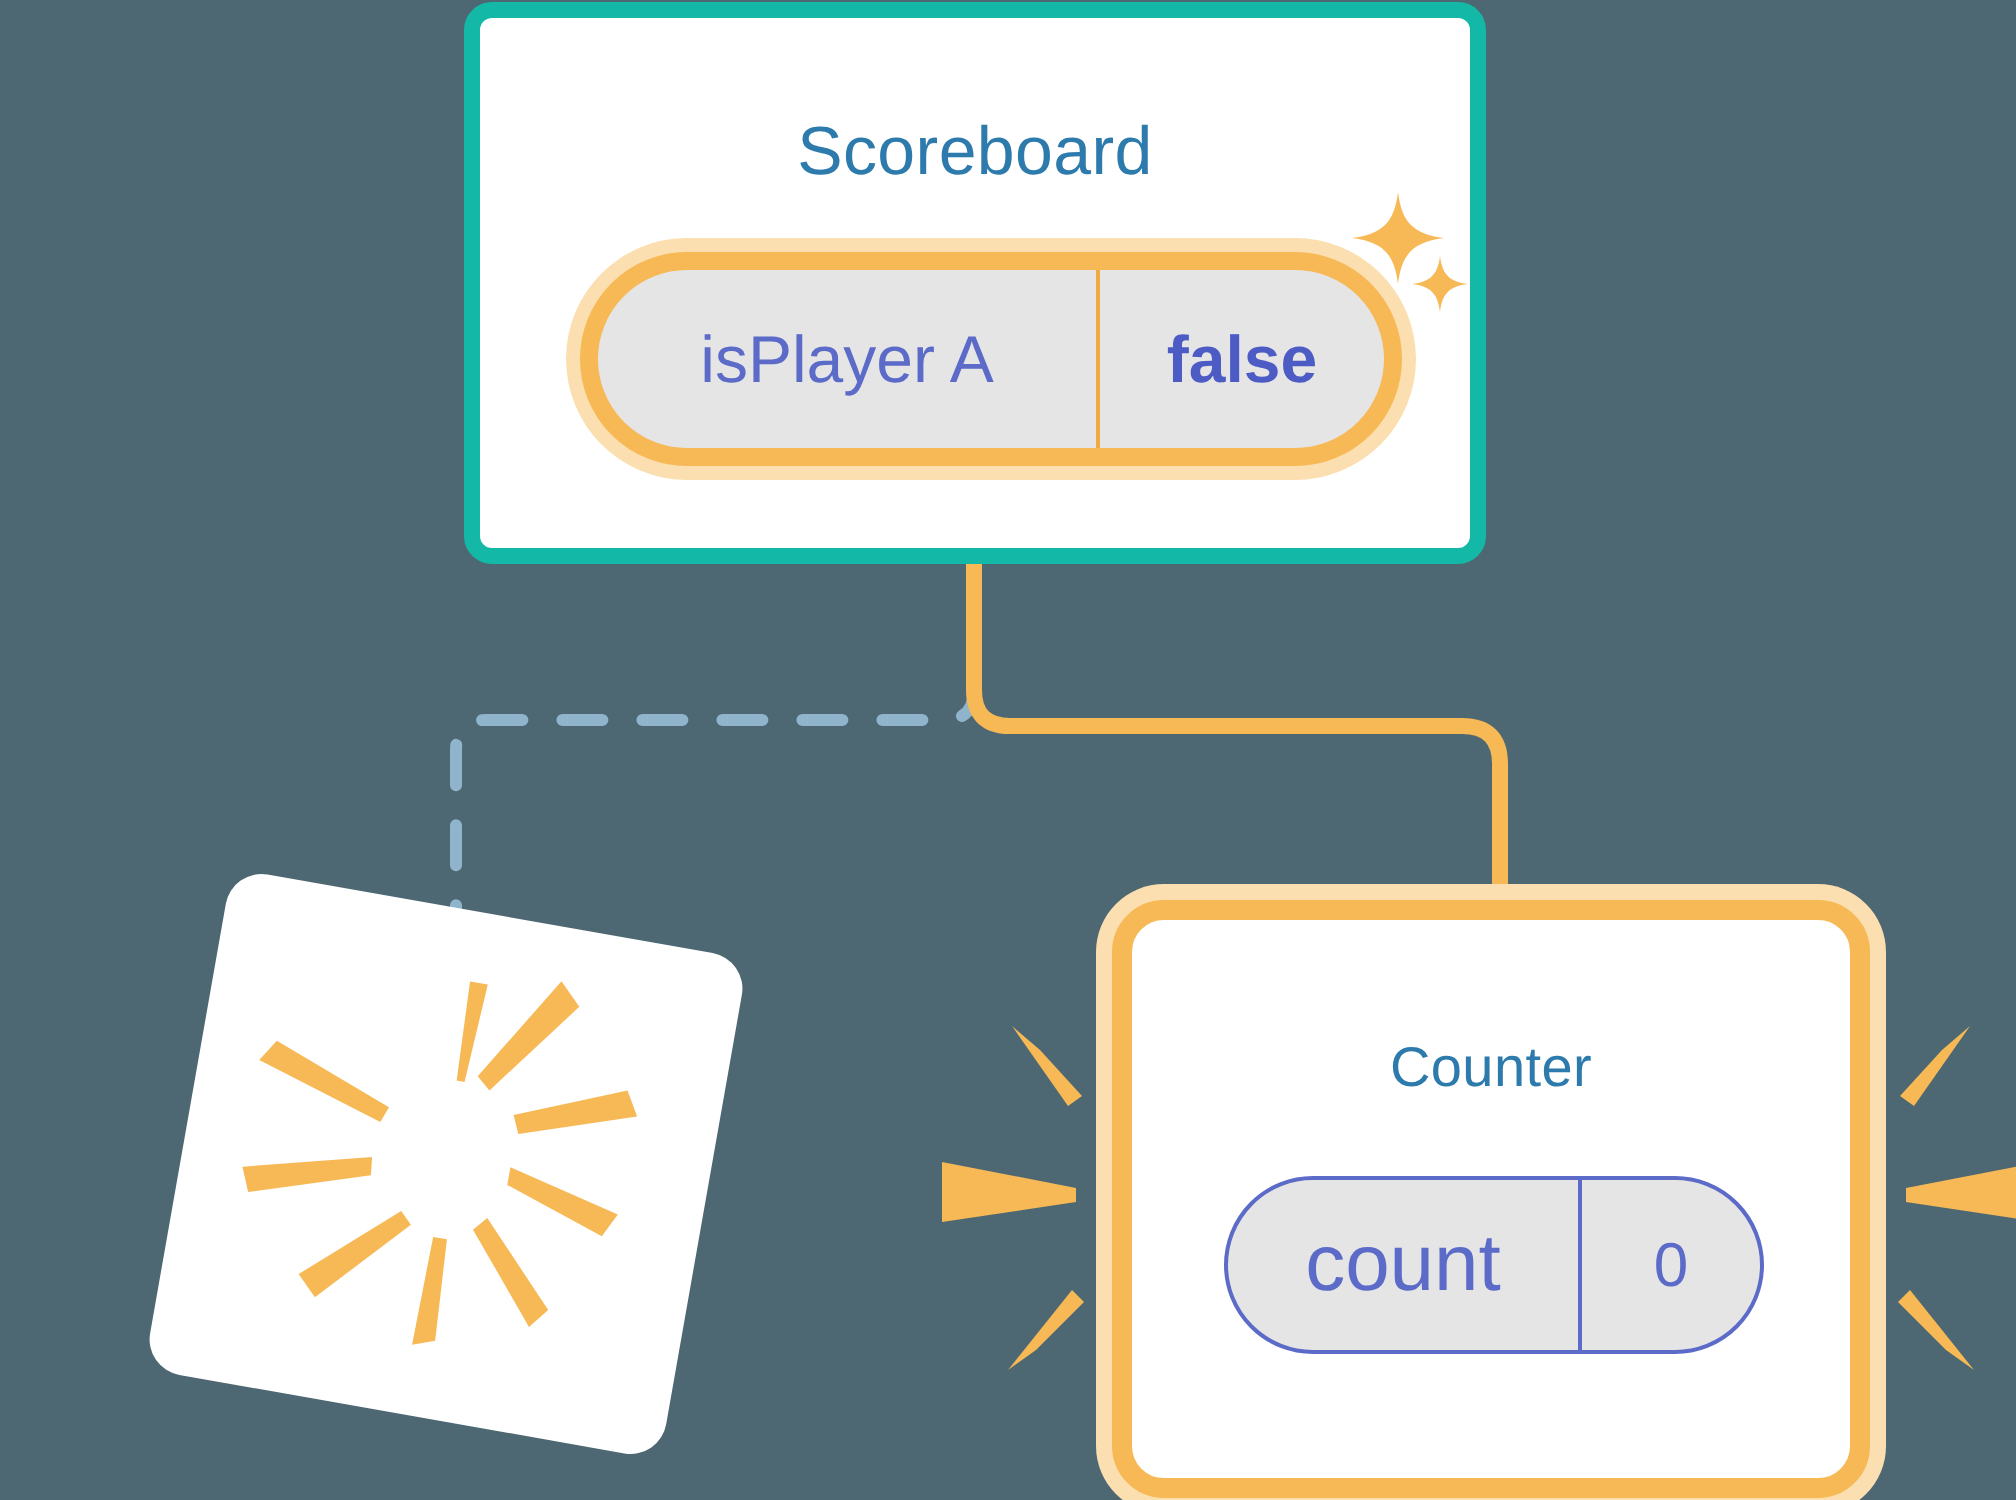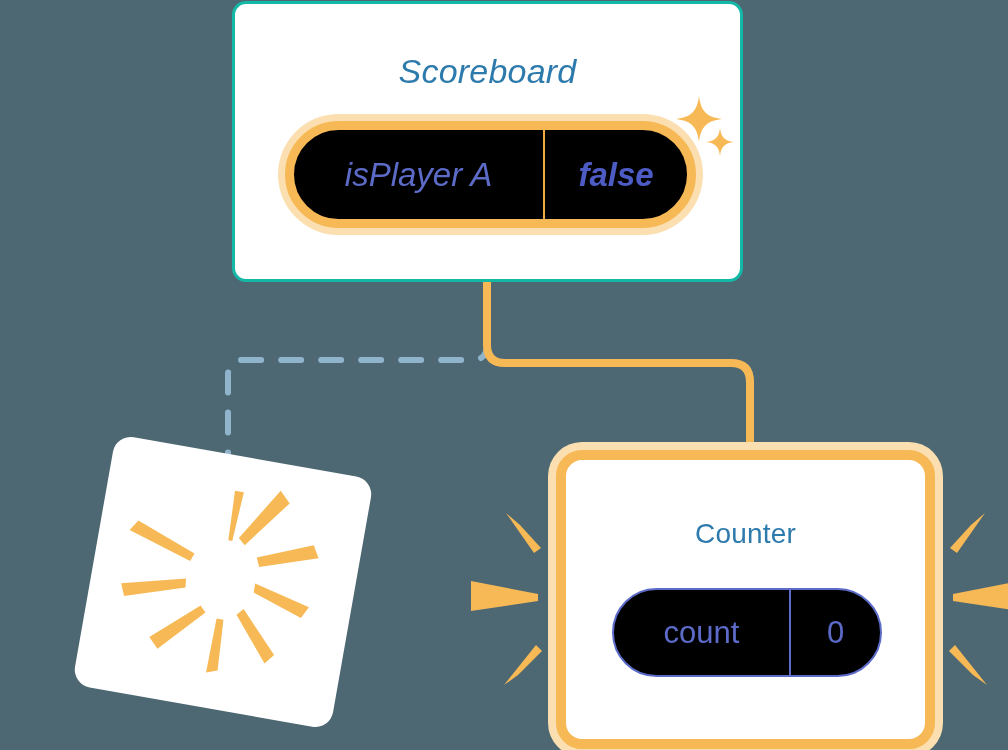--- a/index.html
+++ b/index.html
@@ -39,23 +39,22 @@
     box-sizing: border-box;
     z-index: 2;
   }
 
   
   #scoreboard-card {
     left: 232px;
     top: 1px;
     width: 511px;
     height: 281px;
-    border: 3px solid #14b8a6;
+    border: 8px solid #14b8a6;
     border-radius: 14px;
-    font-style: italic;
   }
 
   
   #counter-card {
     left: 556px;
     top: 450px;
     width: 379px;
     height: 299px;
     border: 10px solid #f7b955;
     border-radius: 26px;
@@ -87,21 +86,21 @@
     white-space: nowrap;
   }
   #scoreboard-card .card-title { top: 48px; }
   #counter-card   .card-title { top: 58px; font-size: 28px; }
 
   
   .pill {
     position: absolute;
     display: flex;
     align-items: stretch;
-    background: #000000;
+    background: #e5e5e5;
     box-sizing: border-box;
     overflow: hidden;
   }
   .pill .pill-key,
   .pill .pill-val {
     display: flex;
     align-items: center;
     justify-content: center;
     white-space: nowrap;
   }
@@ -136,21 +135,21 @@
     top: 128px;
     width: 270px;
     height: 89px;
     border: 2px solid #5c6bc8;
     border-radius: 46px;
   }
   #counter-pill .pill-key {
     width: 175px;
     border-right: 2px solid #5c6bc8;
     color: #5c6bc8;
-    font-size: 31px;
+    font-size: 40px;
     font-weight: 400;
   }
   #counter-pill .pill-val {
     flex: 1;
     color: #5c6bc8;
     font-size: 31px;
     font-weight: 400;
   }
 
   

